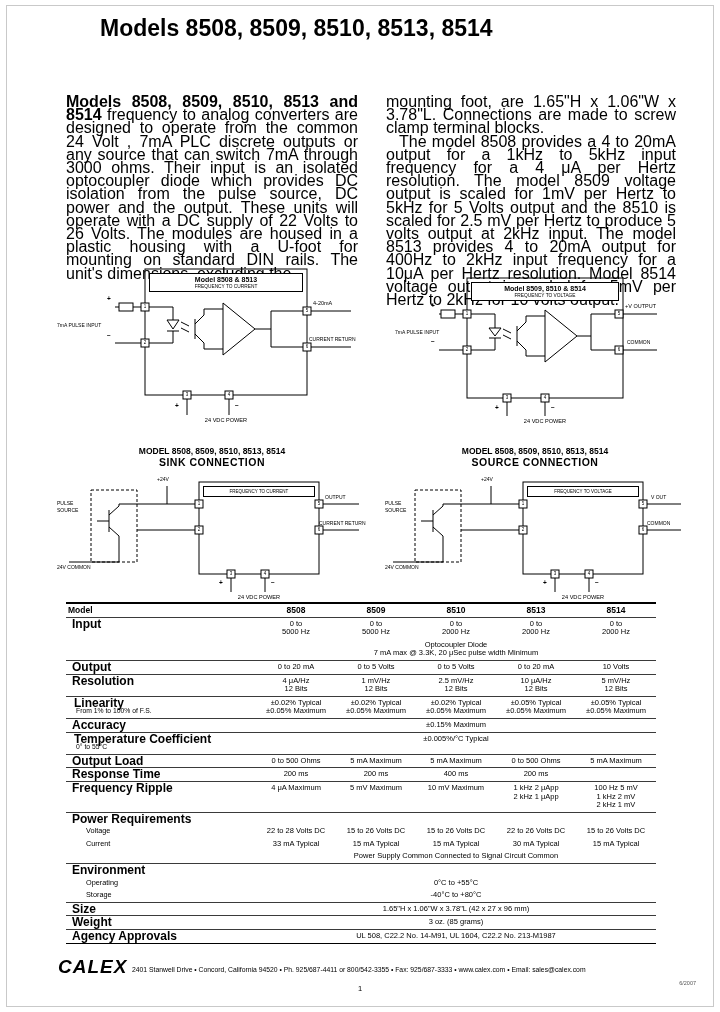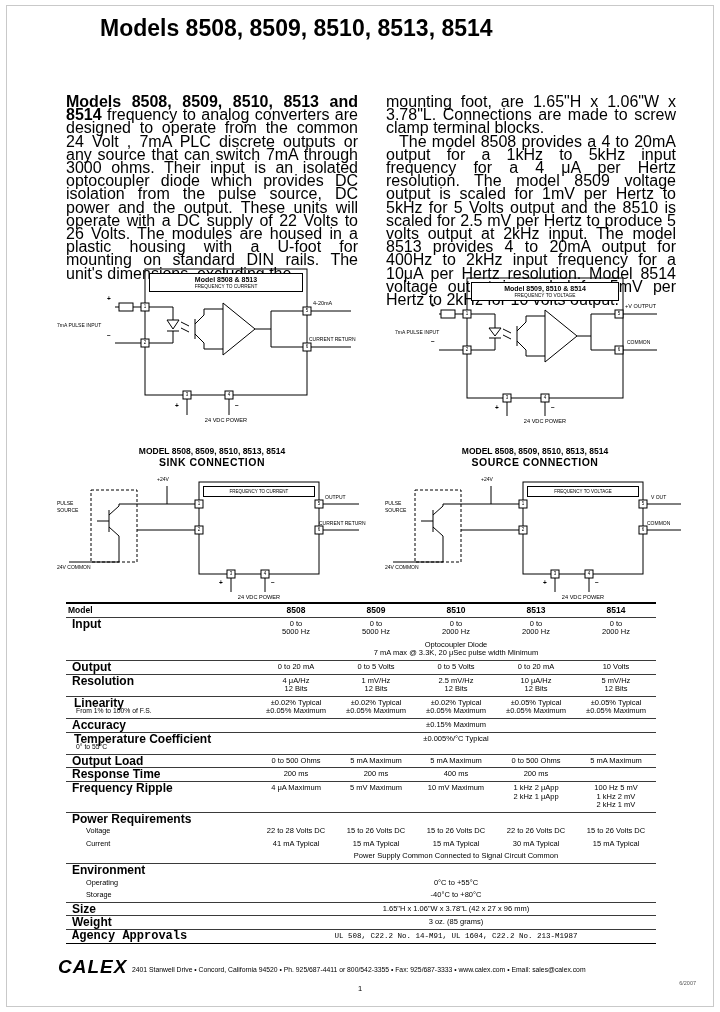--- a/index.html
+++ b/index.html
@@ -40,21 +40,21 @@
   .powerlbl { position: absolute; text-align: center; font-size: 5.6px; white-space: nowrap; }
   .conn-head { position: absolute; text-align: center; font-weight: bold; }
   .conn-head .h1 { font-size: 8.5px; line-height: 10px; }
   .conn-head .h2 { font-size: 10.5px; line-height: 13px; letter-spacing: 0.5px; }
   
   .spec { position: absolute; left: 66px; top: 602px; width: 590px; border-collapse: collapse; table-layout: fixed; }
   .spec td { border-top: 1px solid #3a3a3a; padding: 2px 2px; vertical-align: top;
              font-size: 7.5px; line-height: 8.6px; }
   .spec tr.nt td { border-top: none; }
   .spec tr.thead td { border-top: 2px solid #000; font-weight: bold; font-size: 8.5px; }
-  .spec tr.bottom td { border-bottom: 1.5px solid #000; font-family: Liberation Mono, monospace; }
+  .spec tr.bottom td { border-bottom: 1.5px solid #000; }
   .spec .hcol { text-align: center; }
   .spec .val { text-align: center; white-space: pre-line; }
   .spec .rowlabel { font-weight: bold; font-size: 12px; padding-left: 6px; white-space: nowrap; }
   .spec .sub { font-weight: normal; font-size: 7.3px; padding-left: 20px; white-space: nowrap; }
   .spec .subline { font-weight: normal; font-size: 6.8px; padding-left: 8px; white-space: nowrap; }
   
   .footer-logo { position: absolute; left: 58px; top: 956px; font-size: 19px; font-weight: bold;
                  font-style: italic; letter-spacing: 1px; transform: scaleY(0.92); }
   .footer-contact { position: absolute; left: 132px; top: 966px; width: 548px; font-size: 6.8px; line-height: 8px; }
   .footer-page { position: absolute; left: 0; top: 984px; width: 720px; text-align: center; font-size: 7.5px; }
@@ -407,21 +407,21 @@
   <tr class="nt">
     <td class="sub">Voltage</td>
     <td class="val">22 to 28 Volts DC</td>
     <td class="val">15 to 26 Volts DC</td>
     <td class="val">15 to 26 Volts DC</td>
     <td class="val">22 to 26 Volts DC</td>
     <td class="val">15 to 26 Volts DC</td>
   </tr>
   <tr class="nt">
     <td class="sub">Current</td>
-    <td class="val">41 mA Typical</td>
+    <td class="val">33 mA Typical</td>
     <td class="val">15 mA Typical</td>
     <td class="val">15 mA Typical</td>
     <td class="val">30 mA Typical</td>
     <td class="val">15 mA Typical</td>
   </tr>
   <tr class="nt">
     <td></td>
     <td class="val" colspan="5">Power Supply Common Connected to Signal Circuit Common</td>
   </tr>
   <tr>

